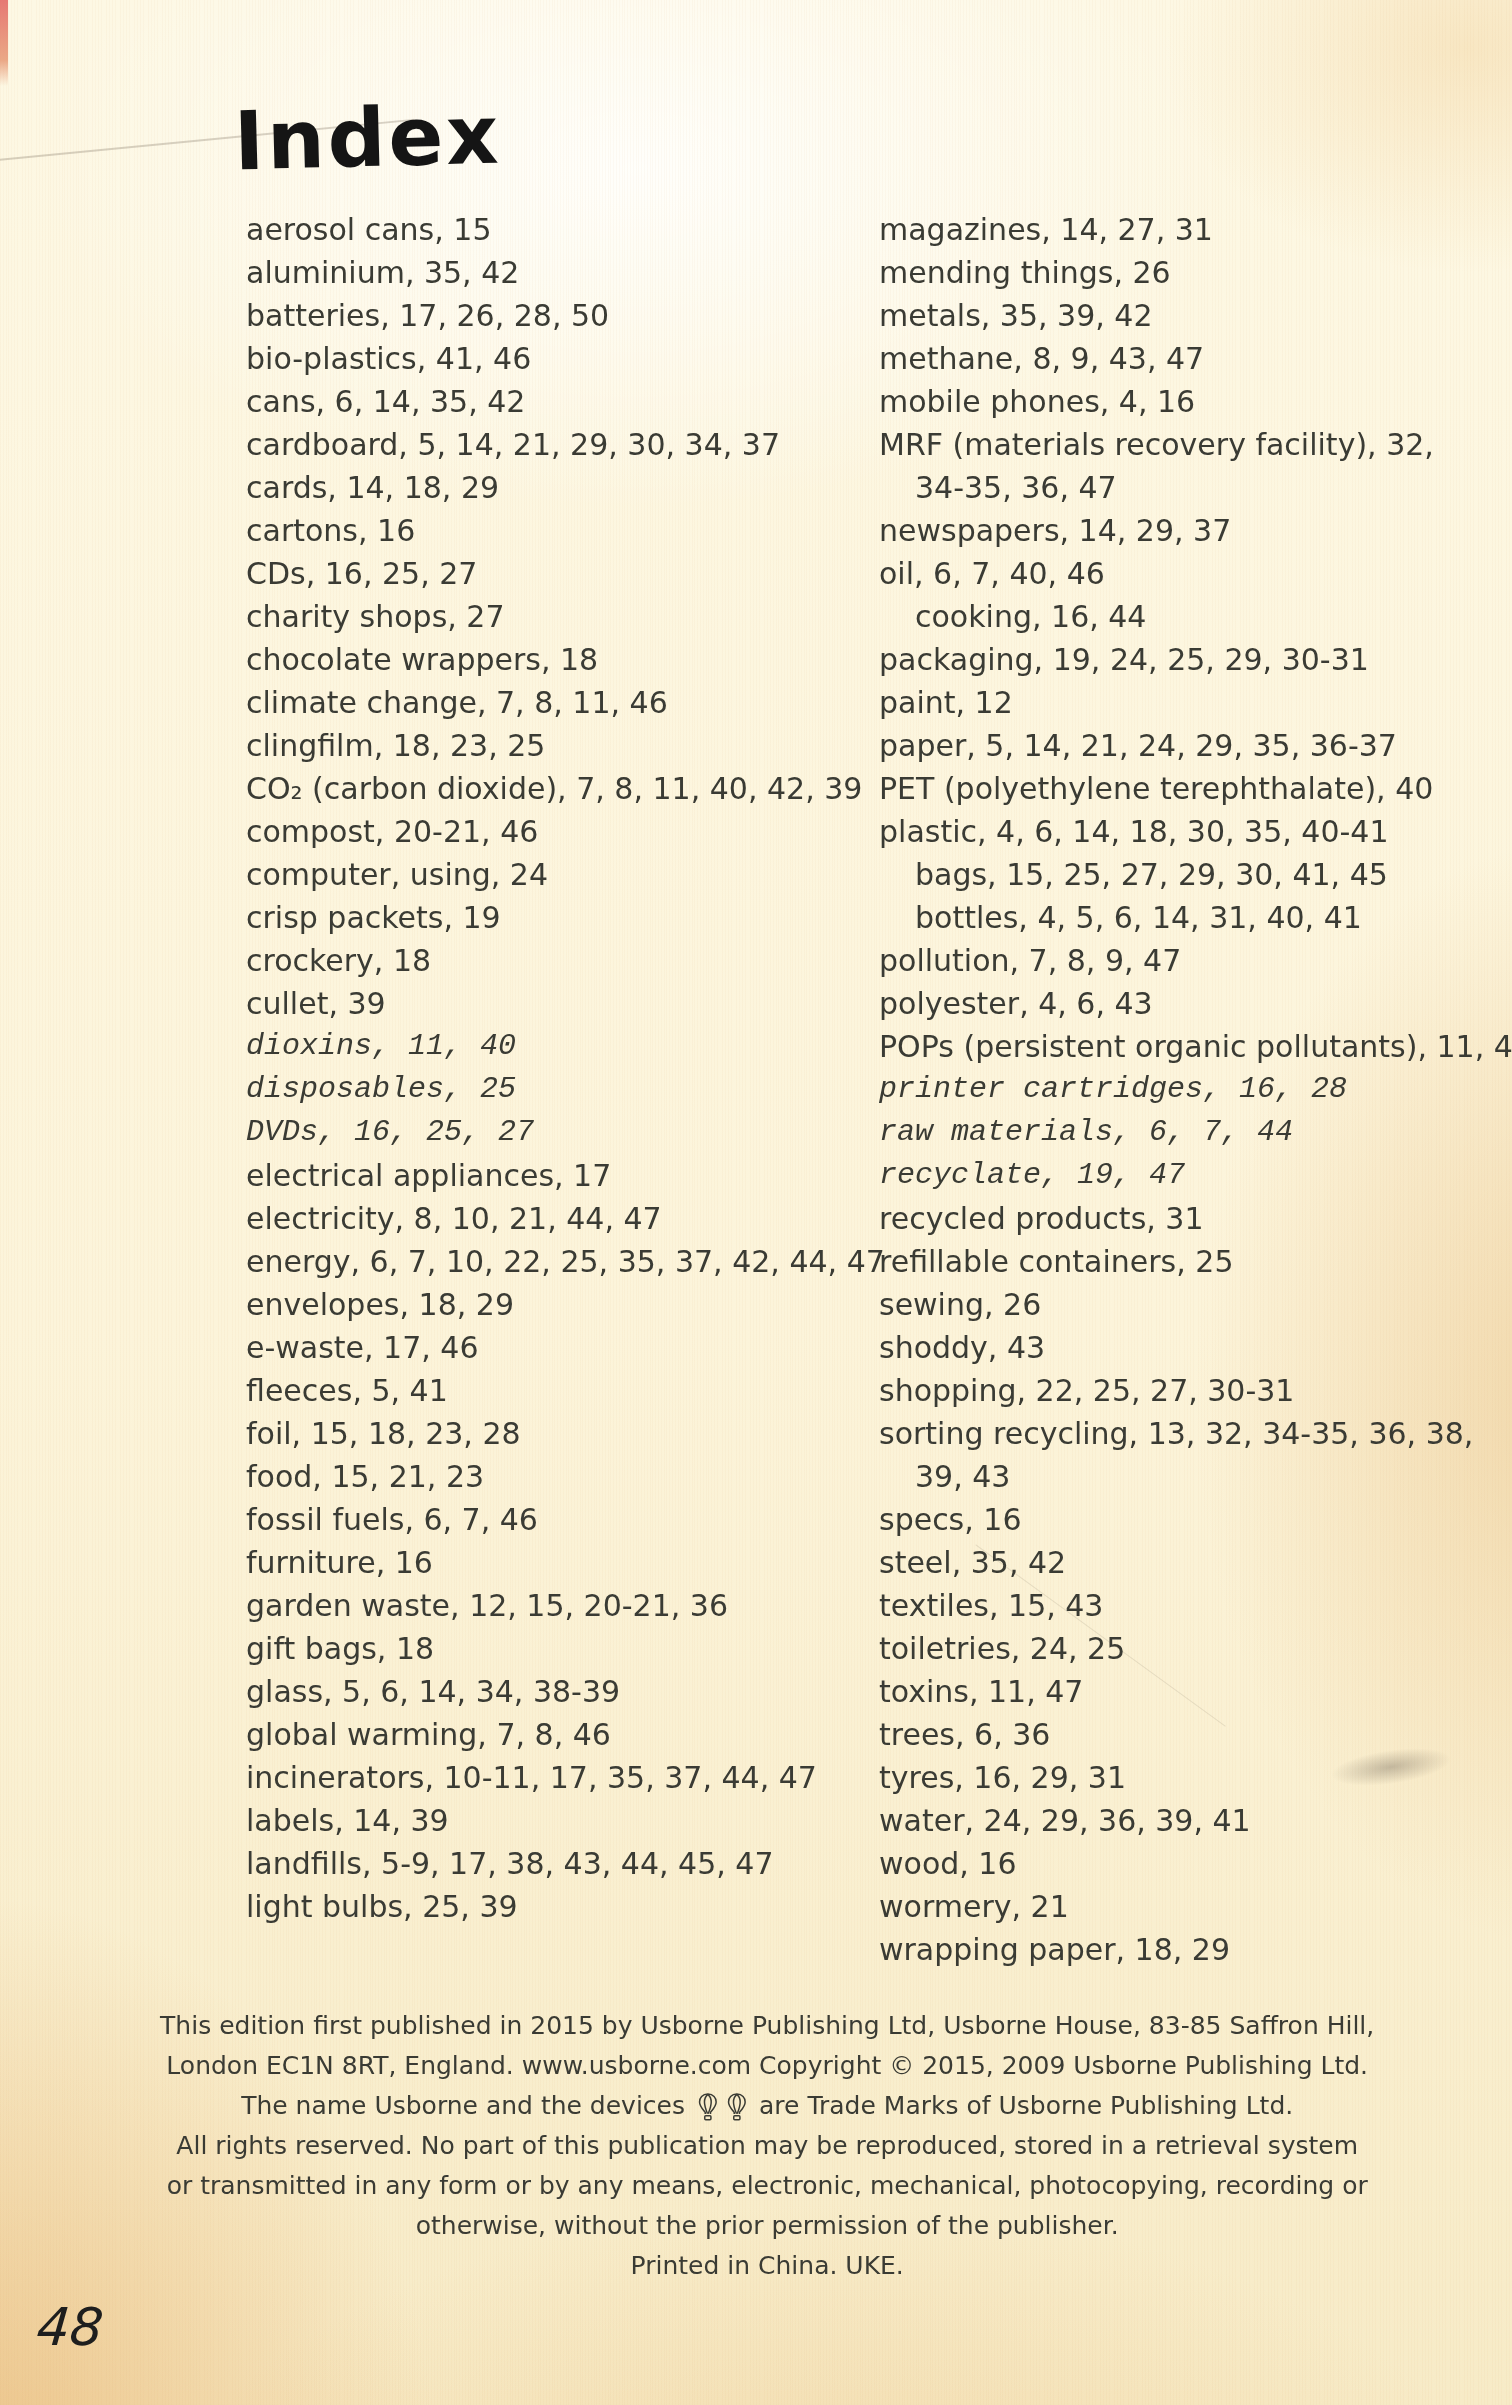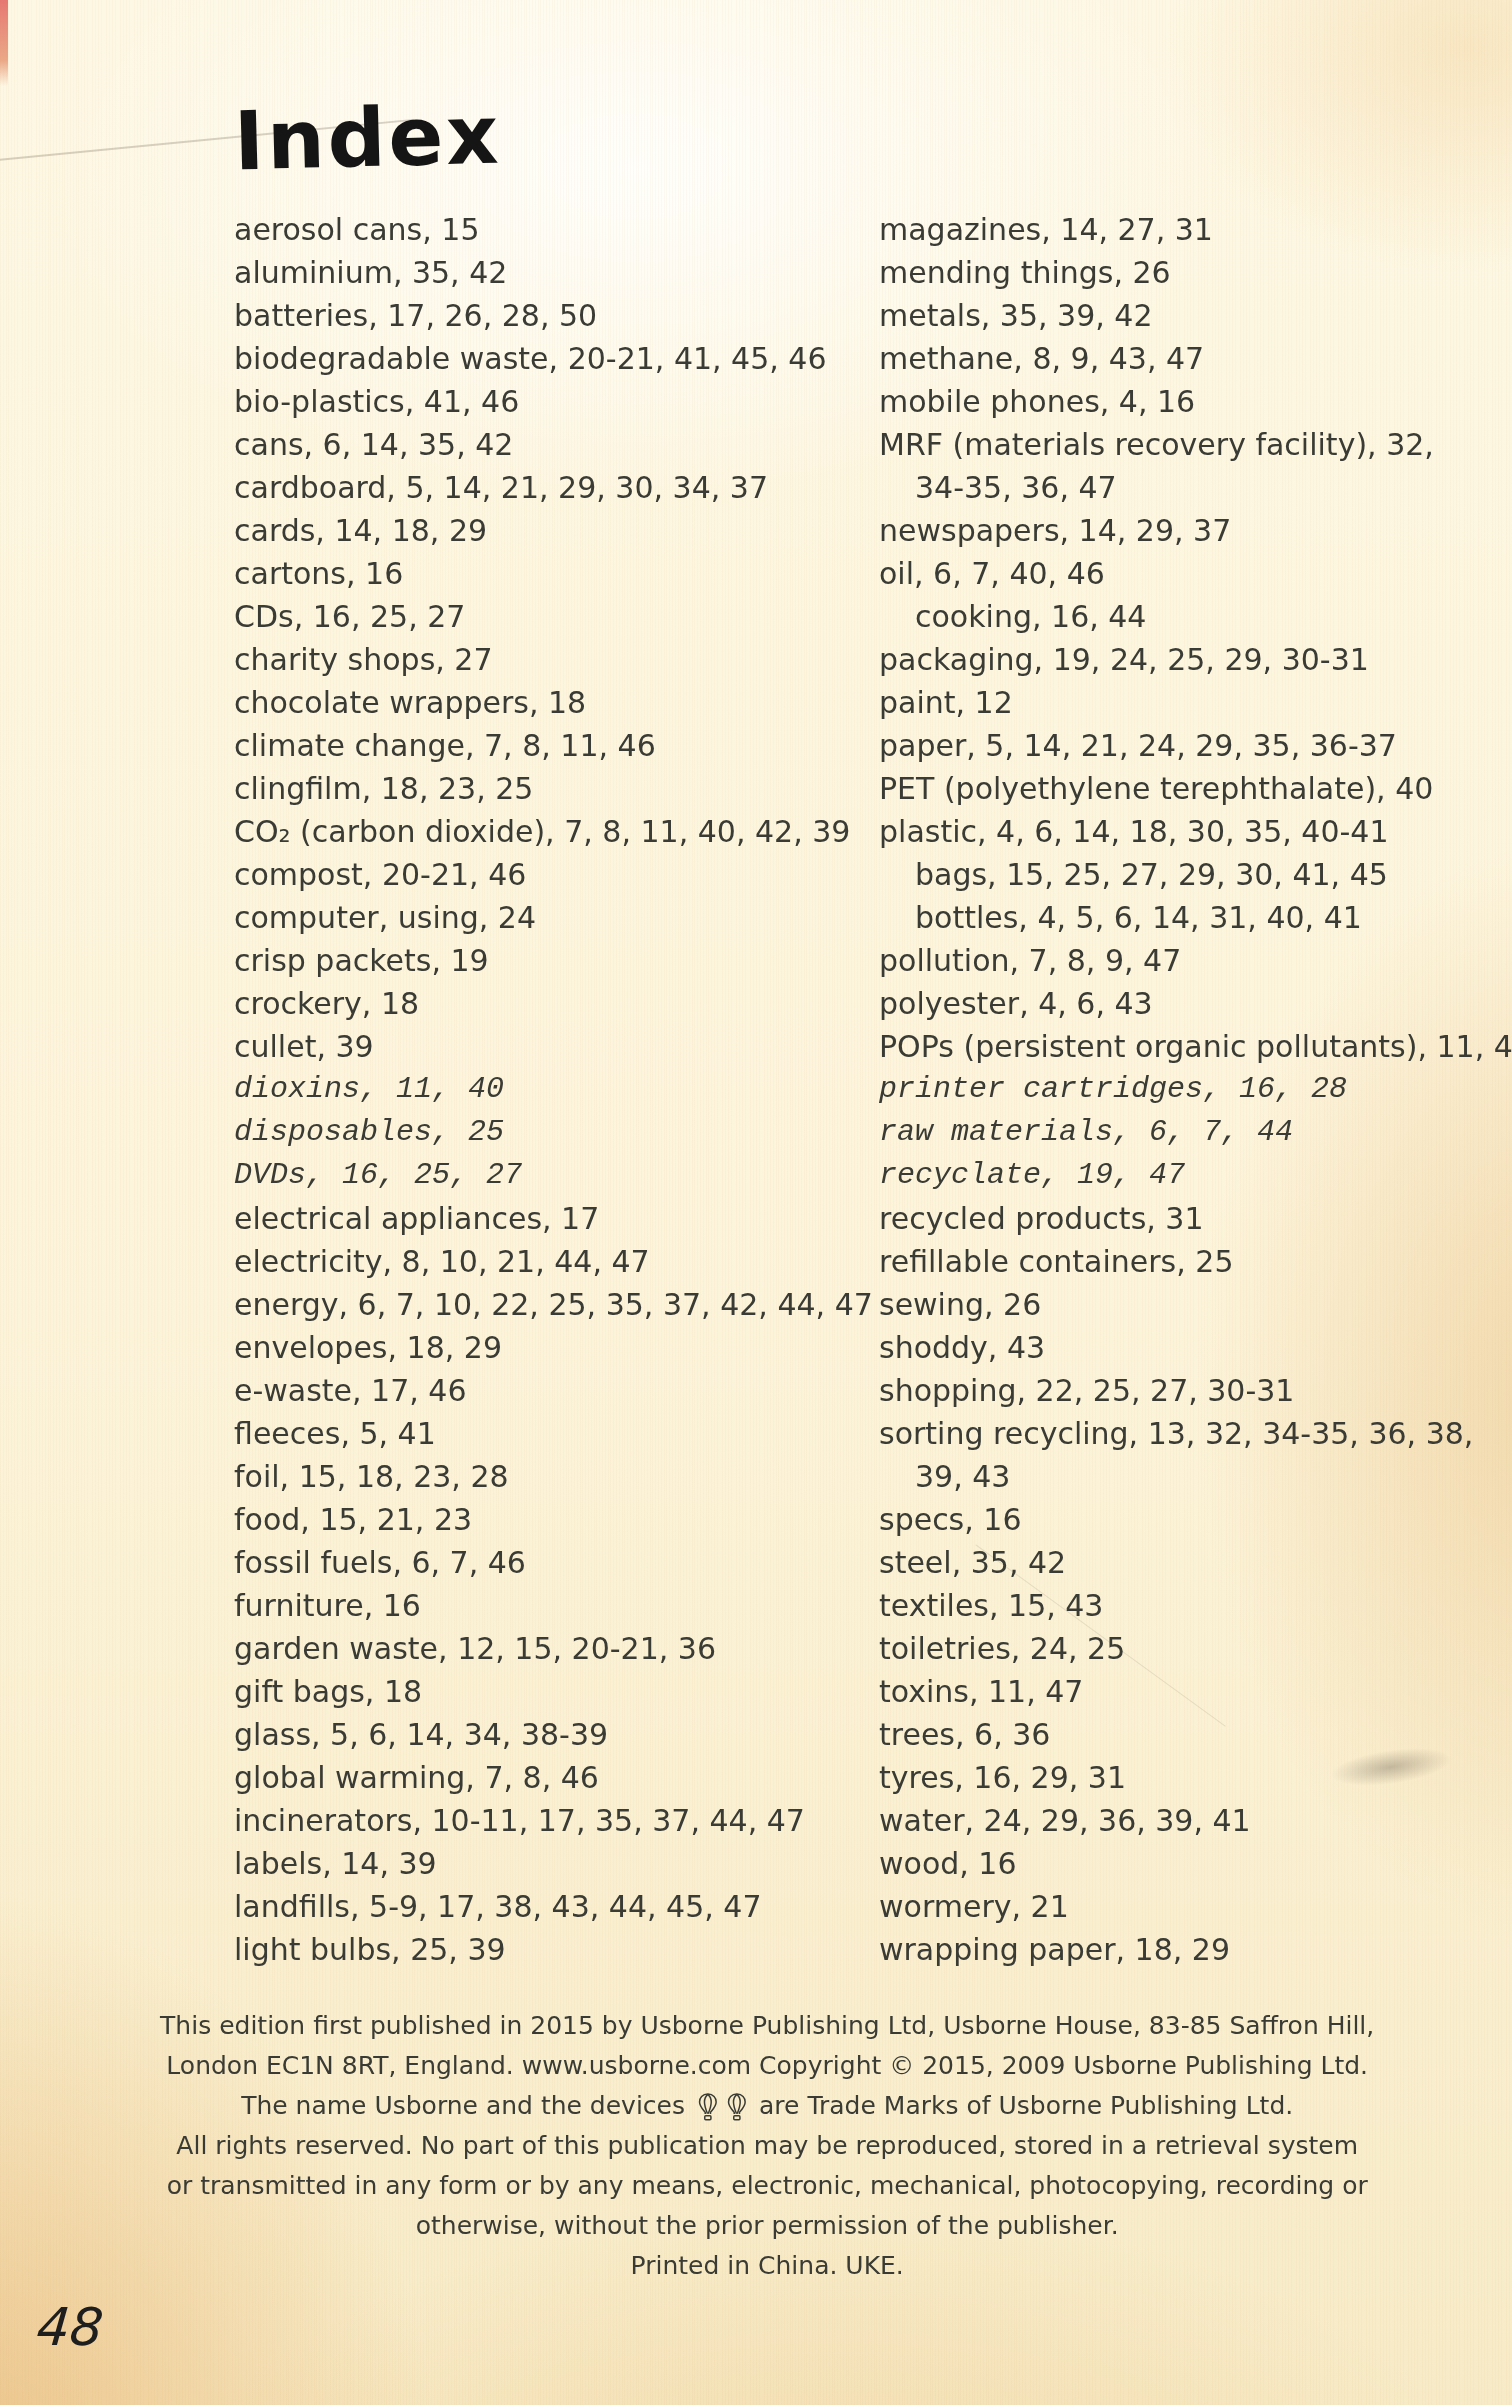--- a/index.html
+++ b/index.html
@@ -24,21 +24,21 @@
   .title {
     position:absolute; left:234px; top:37px;
     font-size:81px; font-weight:bold; letter-spacing:2.8px;
     color:#151515; transform:rotate(-1.5deg);
   }
   .col {
     position:absolute; top:208px;
     font-size:30px; line-height:43px;
     color:#3a3b34; white-space:nowrap;
   }
-  .col-left  { left:234px; }
+  .col-left  { left:246px; }
   .col-right { left:879px; }
   .entry.it  { font-style:italic;font-family:Liberation Mono, monospace; }
   .entry.ind { padding-left:36px; }
   .footer {
     position:absolute; top:2006px; left:11.2px; width:1512px;
     text-align:center; font-size:25px; line-height:40px;
     color:#3a3b34;
   }
   .balloon { display:inline-block; margin:0 4.7px; vertical-align:-6.6px; }
   .balloon svg { display:block; }
@@ -69,21 +69,20 @@
   <div class="scratch scratch-1"></div>
   <div class="scratch scratch-2"></div>
   <div class="smudge"></div>
 
   <h1 class="title">Index</h1>
 
   <div class="col col-left">
       <div class="entry">aerosol cans, 15</div>
       <div class="entry">aluminium, 35, 42</div>
       <div class="entry">batteries, 17, 26, 28, 50</div>
-      <div class="entry">biodegradable waste, 20-21, 41, 45, 46</div>
       <div class="entry">bio-plastics, 41, 46</div>
       <div class="entry">cans, 6, 14, 35, 42</div>
       <div class="entry">cardboard, 5, 14, 21, 29, 30, 34, 37</div>
       <div class="entry">cards, 14, 18, 29</div>
       <div class="entry">cartons, 16</div>
       <div class="entry">CDs, 16, 25, 27</div>
       <div class="entry">charity shops, 27</div>
       <div class="entry">chocolate wrappers, 18</div>
       <div class="entry">climate change, 7, 8, 11, 46</div>
       <div class="entry">clingfilm, 18, 23, 25</div>

